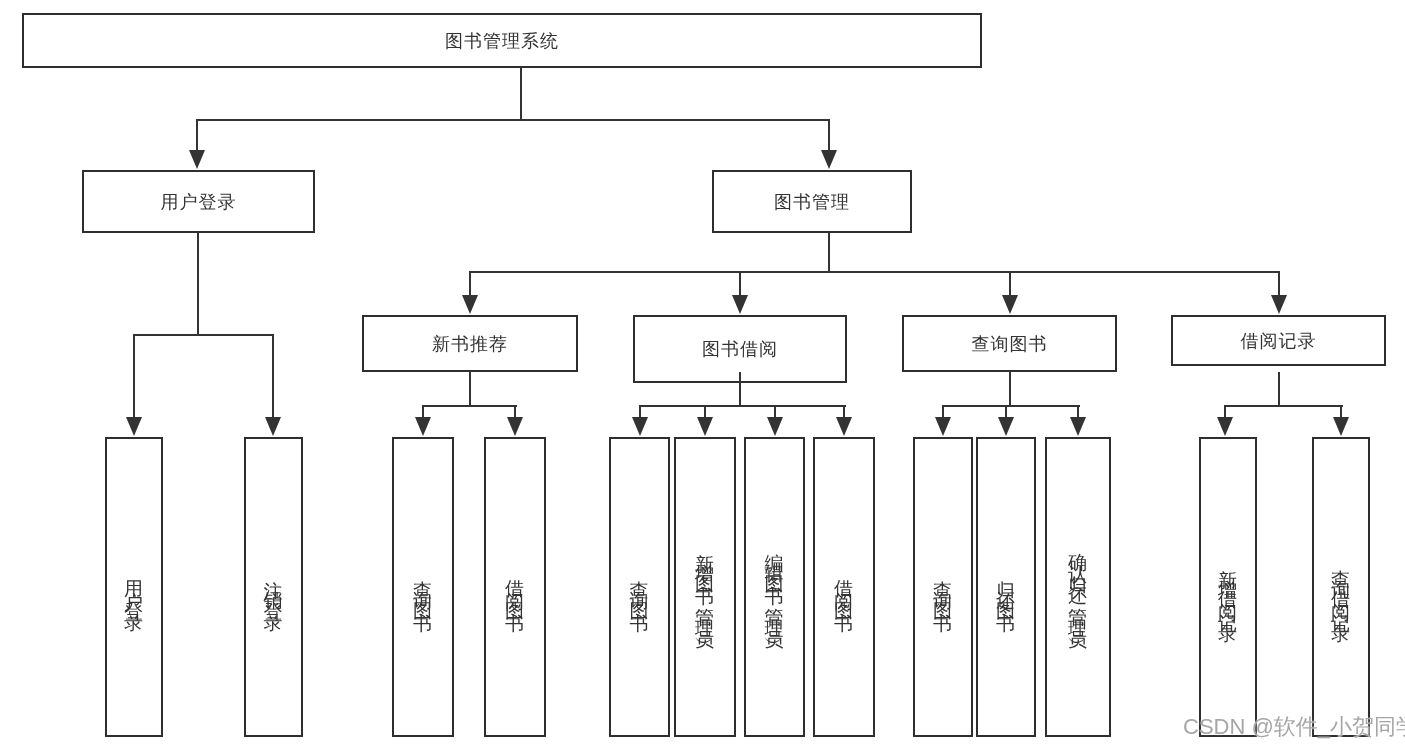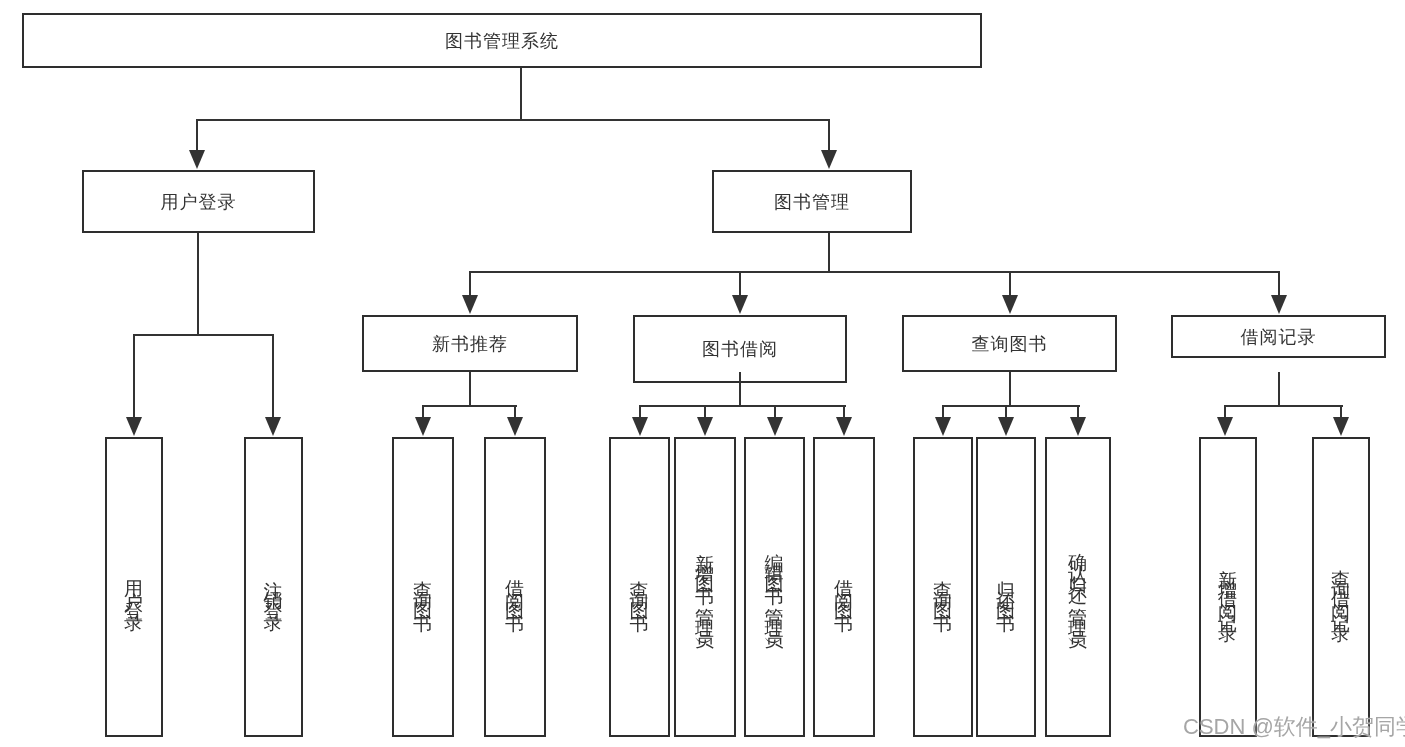--- a/index.html
+++ b/index.html
@@ -84,21 +84,21 @@
 
   <div class="node hnode" style="left:362px; top:315px; width:216px; height:57px;">
     <span class="nlabel">新书推荐</span>
   </div>
   <div class="node hnode" style="left:633px; top:315px; width:214px; height:68px;">
     <span class="nlabel">图书借阅</span>
   </div>
   <div class="node hnode" style="left:902px; top:315px; width:215px; height:57px;">
     <span class="nlabel">查询图书</span>
   </div>
-  <div class="node hnode" style="left:1171px; top:315px; width:215px; height:43px;">
+  <div class="node hnode" style="left:1171px; top:315px; width:215px; height:51px;">
     <span class="nlabel">借阅记录</span>
   </div>
 
   <div class="node vnode" style="left:105px; top:437px; width:58px; height:300px;">
     <span class="vlabel">用户登录</span>
   </div>
   <div class="node vnode" style="left:244px; top:437px; width:59px; height:300px;">
     <span class="vlabel">注销登录</span>
   </div>
 

